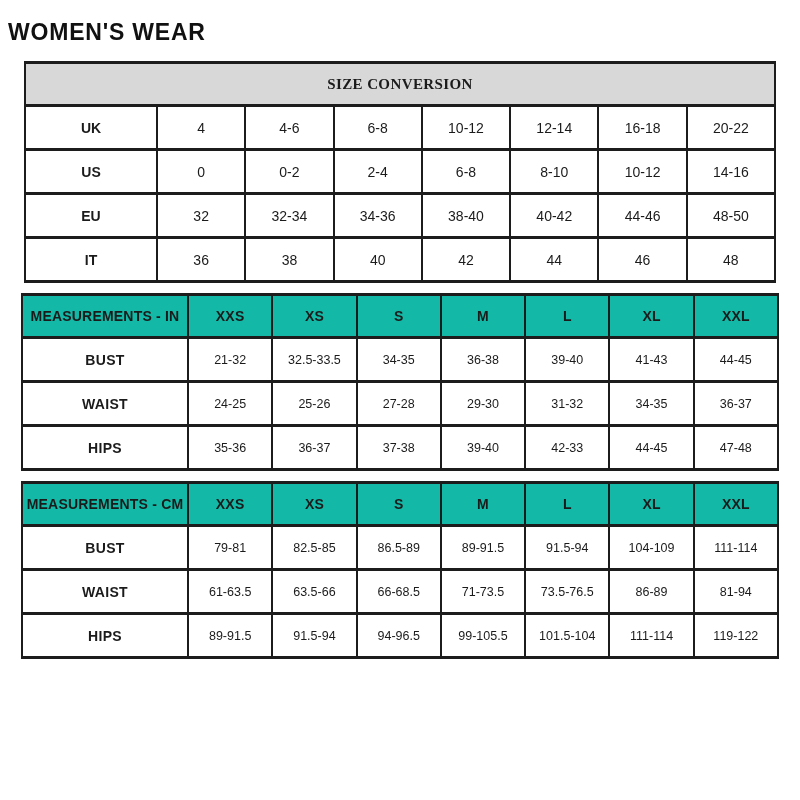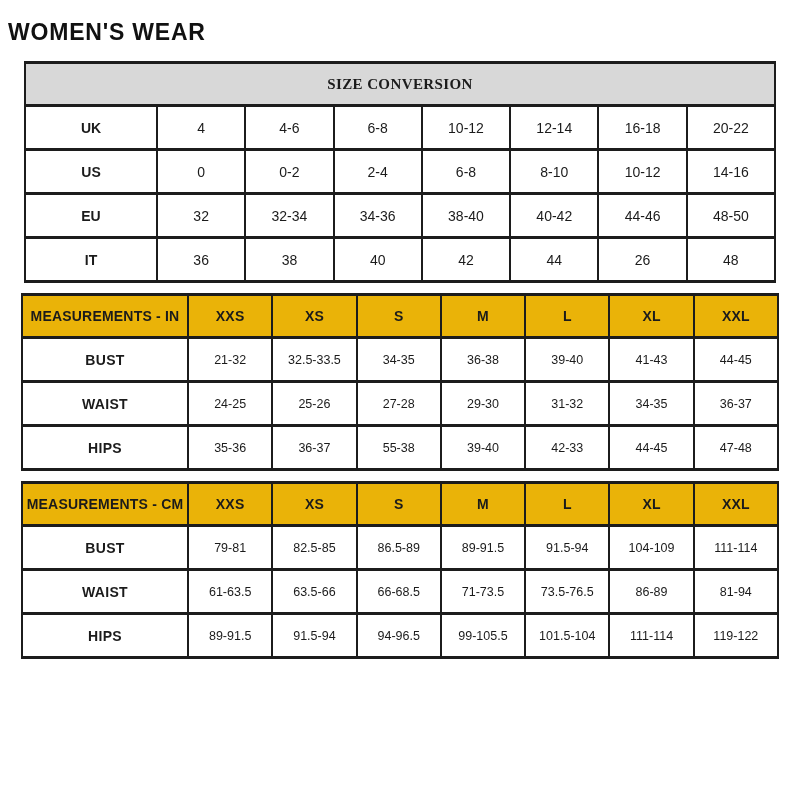--- a/index.html
+++ b/index.html
@@ -65,21 +65,21 @@
     font-size: 14px;
     font-weight: 500;
   }
   .t-conv td.row-label { font-weight: 600; }
   
   .t-meas {
     width: 758px;
     margin: 0 auto 10px auto;
   }
   .t-meas .meas-head {
-    background: #eab308;
+    background: #14b8a6;
     height: 40px;
     font-size: 14px;
     font-weight: 700;
     letter-spacing: 0.2px;
   }
   .t-meas td {
     height: 41px;
     font-size: 12.5px;
     font-weight: 400;
   }
@@ -141,21 +141,21 @@
         <td>44-46</td>
         <td>48-50</td>
       </tr>
       <tr>
         <td class="row-label">IT</td>
         <td>36</td>
         <td>38</td>
         <td>40</td>
         <td>42</td>
         <td>44</td>
-        <td>26</td>
+        <td>46</td>
         <td>48</td>
       </tr>
     </tbody>
   </table>
 
   <table class="t-meas">
     <colgroup>
       <col style="width:166px">
       <col>
         <col>
@@ -193,21 +193,21 @@
         <td>27-28</td>
         <td>29-30</td>
         <td>31-32</td>
         <td>34-35</td>
         <td>36-37</td>
       </tr>
       <tr>
         <td class="row-label">HIPS</td>
         <td>35-36</td>
         <td>36-37</td>
-        <td>55-38</td>
+        <td>37-38</td>
         <td>39-40</td>
         <td>42-33</td>
         <td>44-45</td>
         <td>47-48</td>
       </tr>
     </tbody>
   </table>
 
   <table class="t-meas">
     <colgroup>

